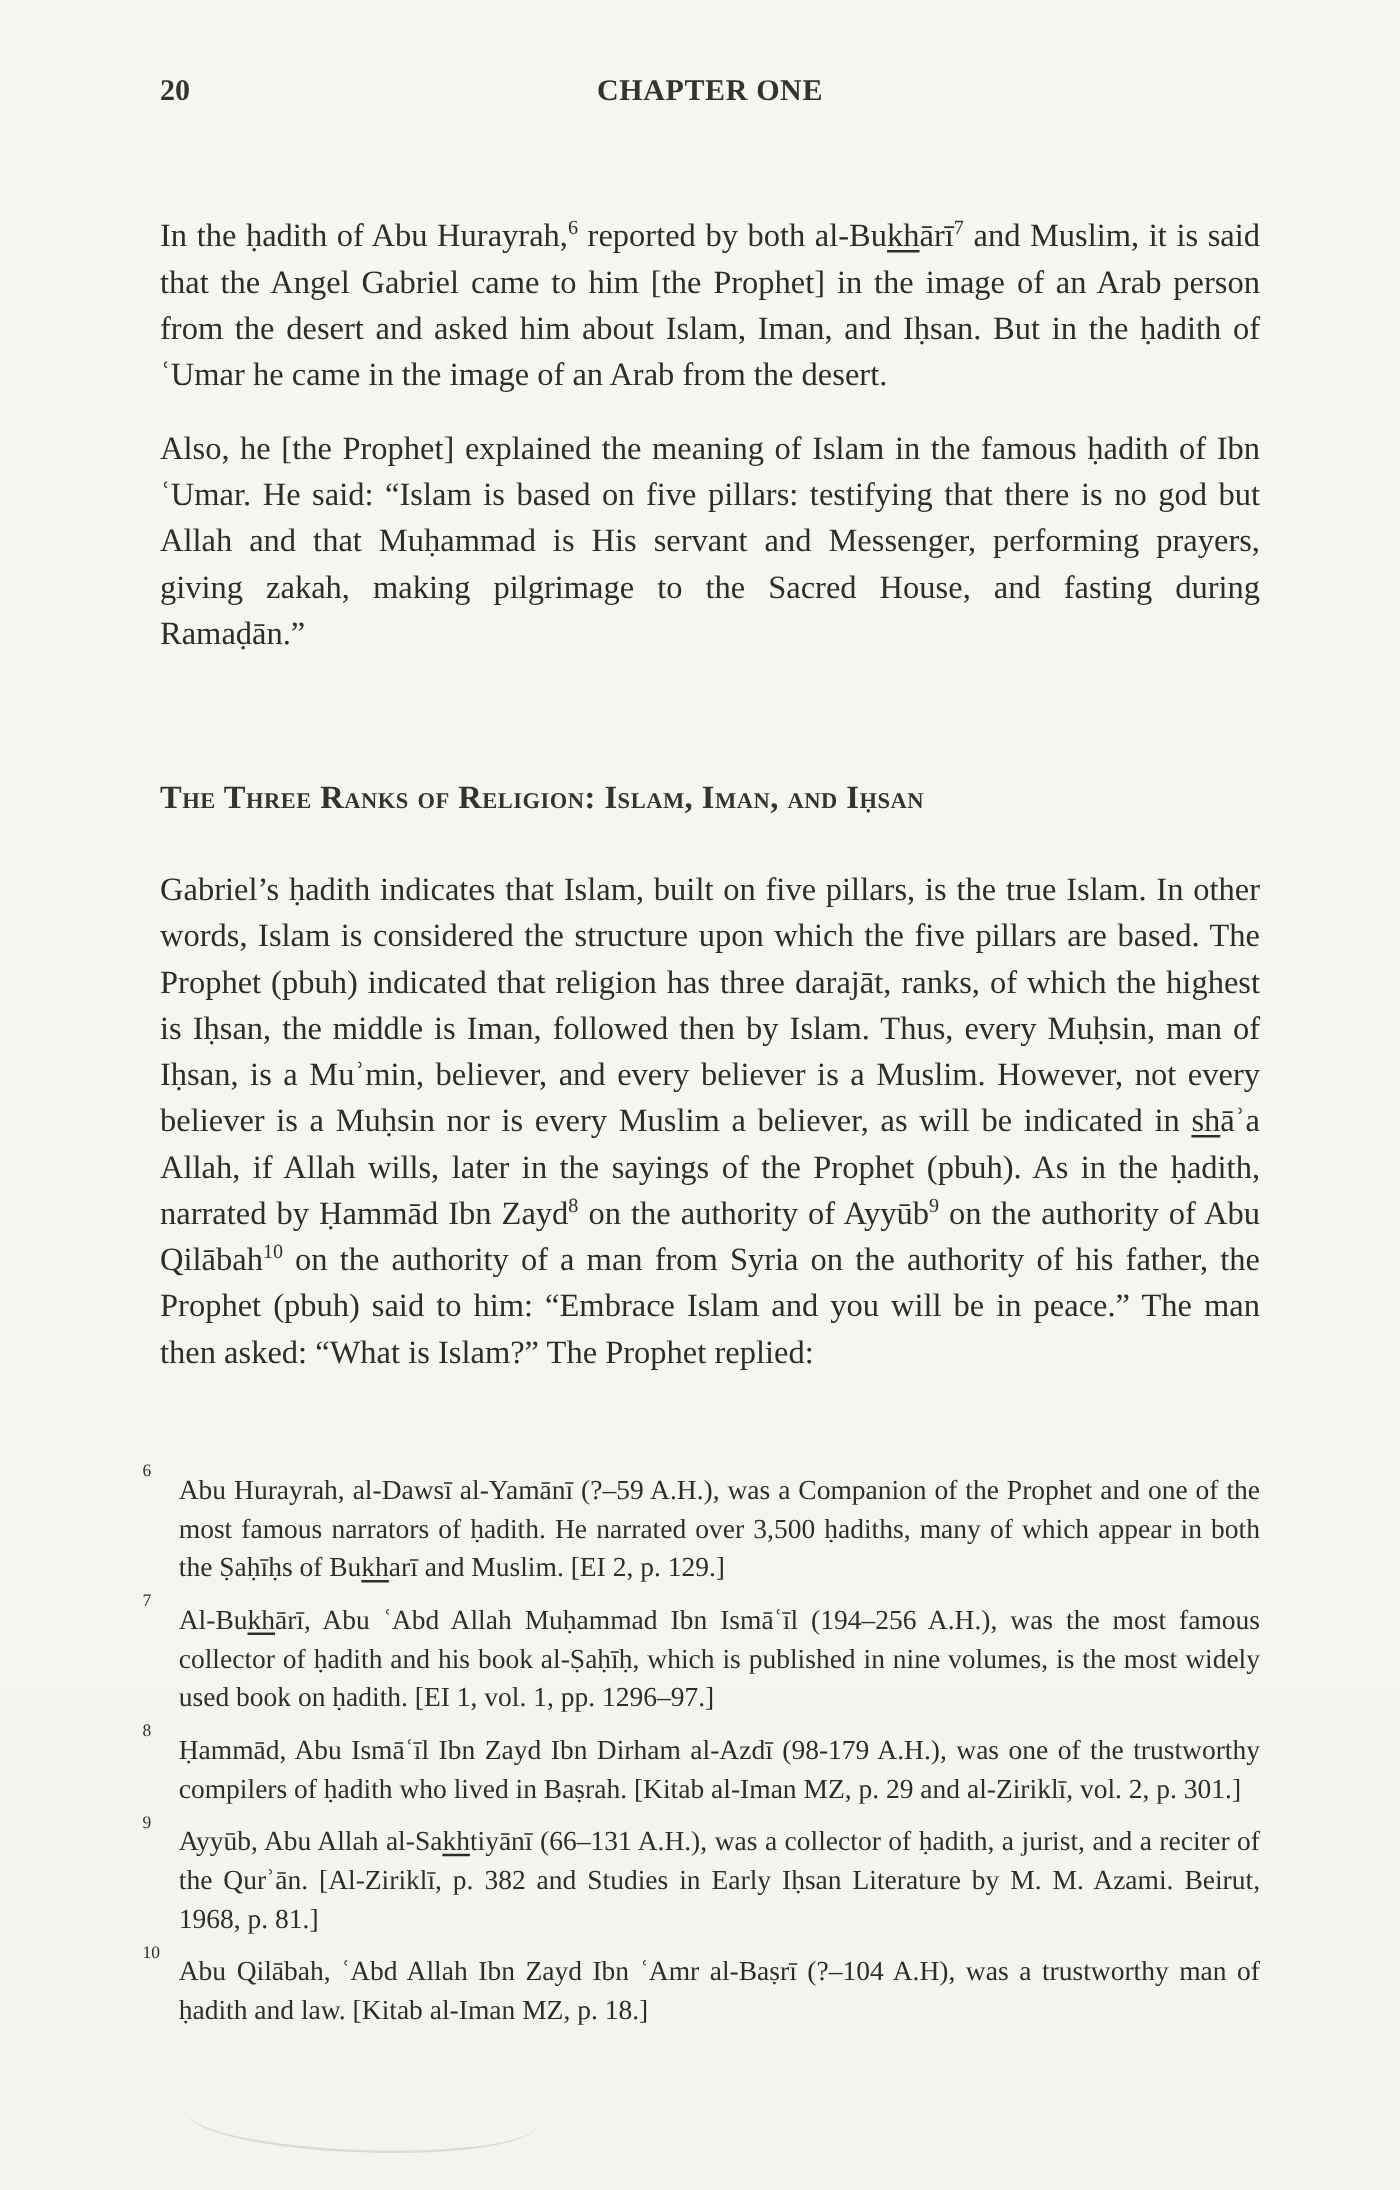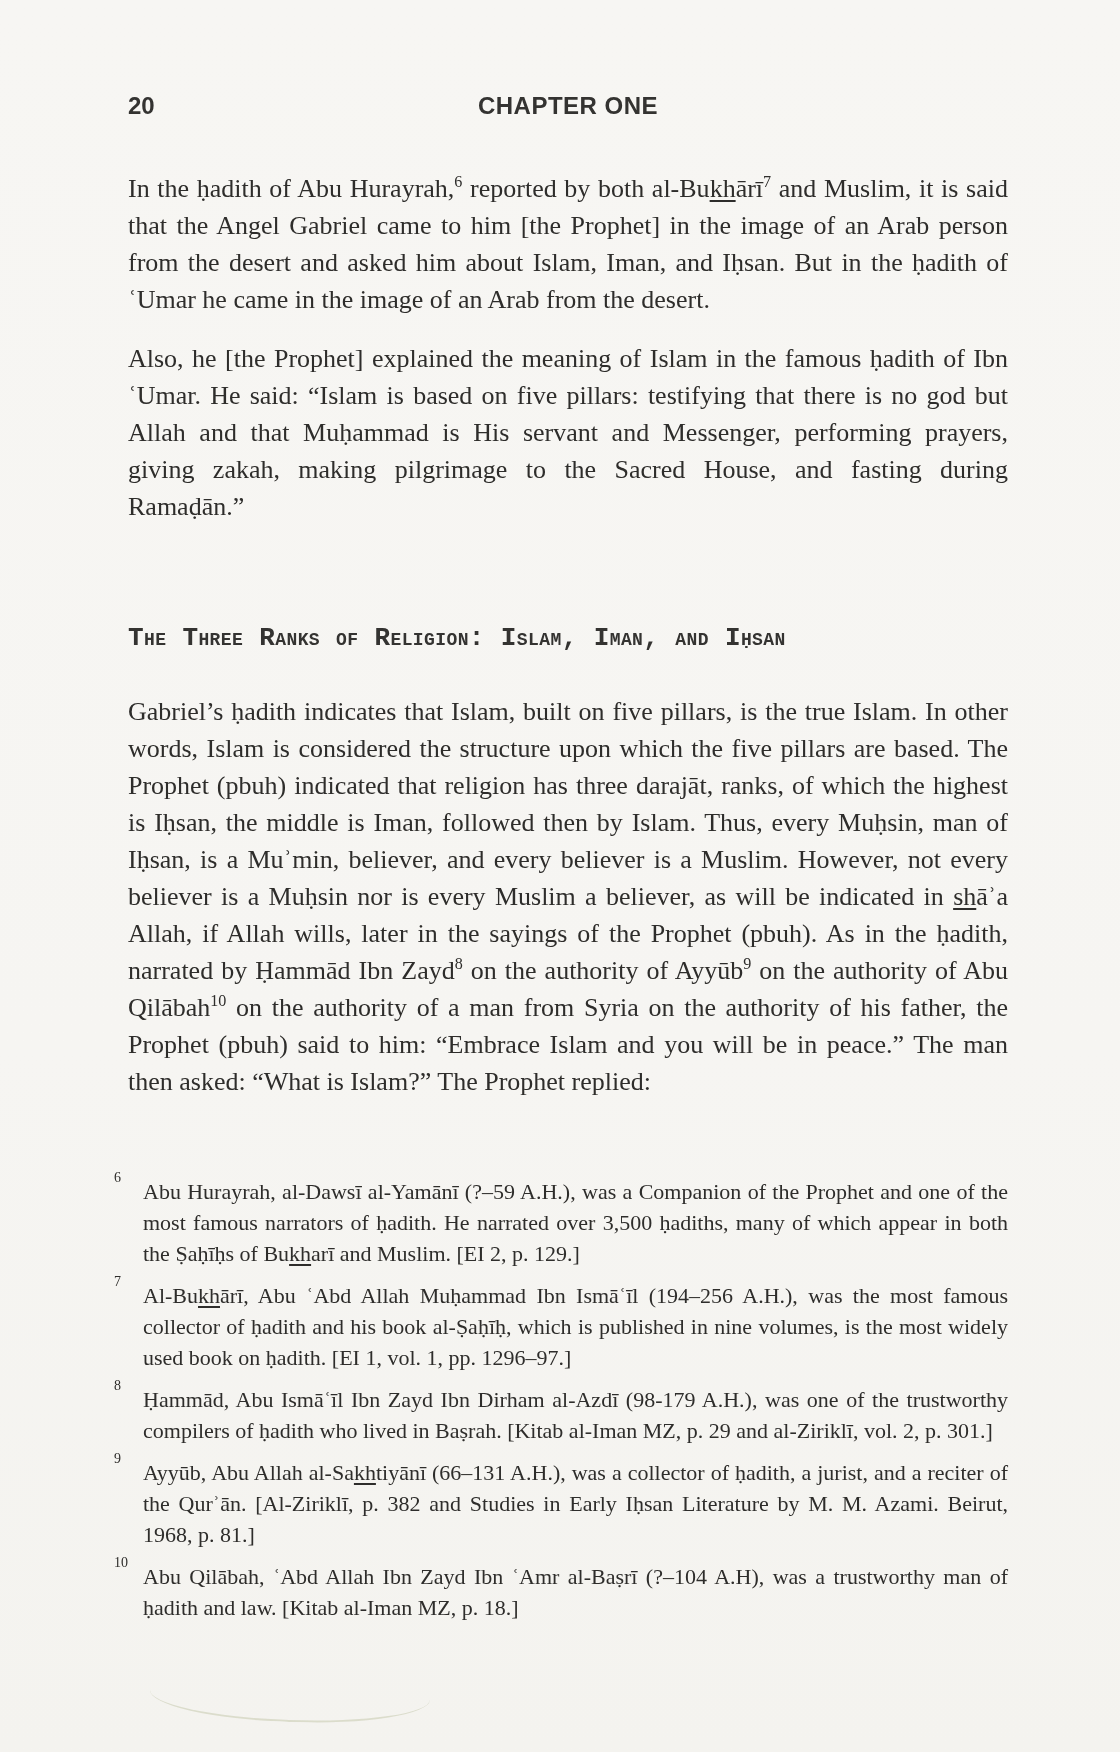--- a/index.html
+++ b/index.html
@@ -10,34 +10,34 @@
   }
   .page{
     position:relative;
     width:1120px;height:1752px;
     background:linear-gradient(180deg,#f7f6f3 0%,#f6f5f2 60%,#f4f3ef 100%);
     color:#2e2d2b;
     overflow:hidden;
   }
   .page-header{
     position:absolute;top:60px;left:128px;width:880px;height:30px;
-    font-family:Liberation Sans, sans-serif;
-    font-weight:bold;font-size:24px;color:#343331;margin-top:32px;
+    font-family:Liberation Serif, serif;
+    font-weight:bold;font-size:24px;color:#343331;
   }
   .page-number{position:absolute;left:0;top:0;}
   .chapter-title{position:absolute;left:0;right:0;top:0;text-align:center;letter-spacing:0.5px;}
   .body-text{
     position:absolute;top:146px;left:128px;width:880px;
     font-size:26px;line-height:37px;text-align:justify;margin-top:24px;
   }
   .para{margin:0;}
   .para + .para{margin-top:22px;}
   .section-heading{
     margin:98px 0 40px 0;
-    font-family:Liberation Mono, monospace;
+    font-family:Liberation Serif, serif;
     font-weight:bold;font-size:26px;line-height:30px;
     font-variant:small-caps;letter-spacing:0.4px;
     color:#343331;text-align:left;
   }
   .footnotes{
     position:absolute;top:1176px;left:112px;width:896px;
     font-size:22px;line-height:31px;text-align:justify;
   }
   .footnote{position:relative;padding-left:31px;margin-bottom:11px;}
   .fn-marker{

